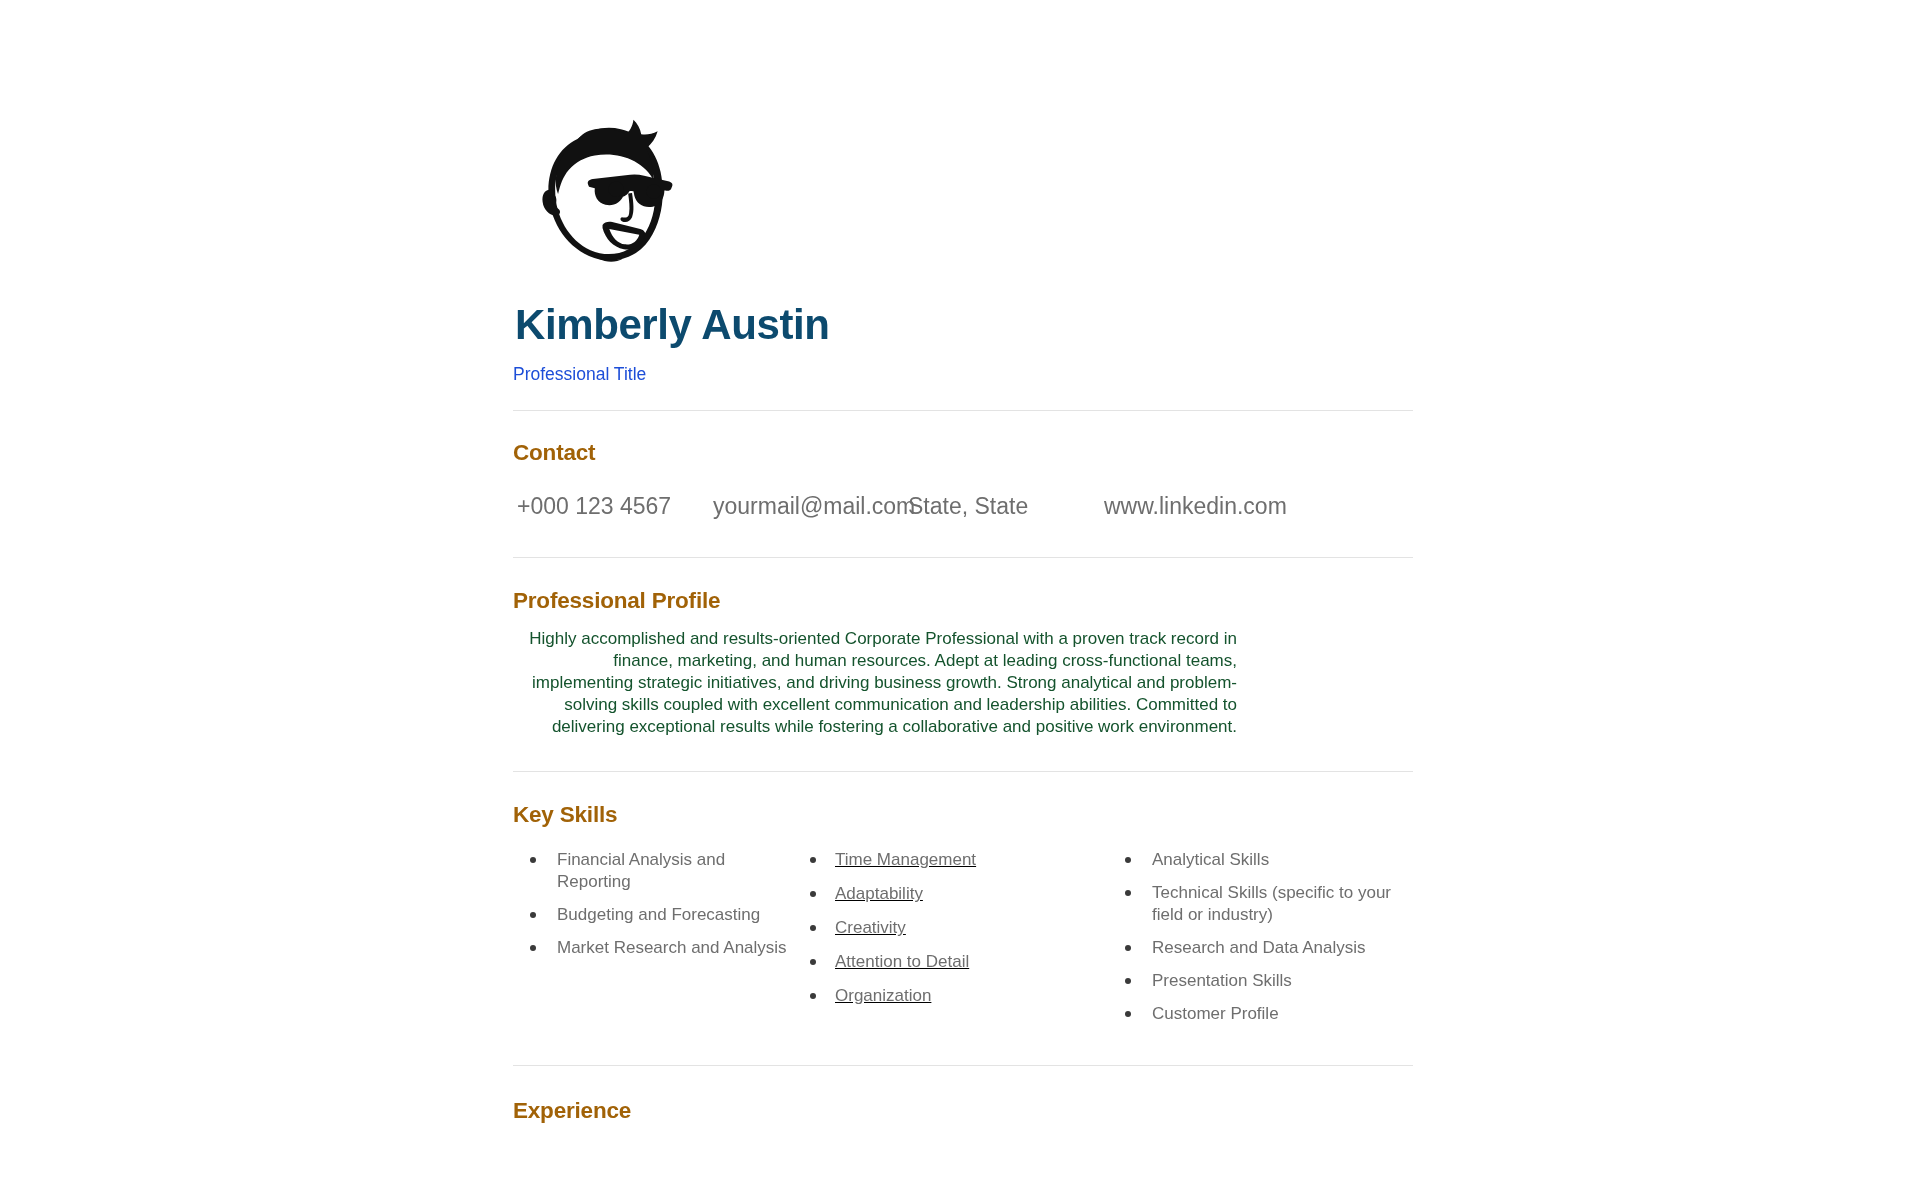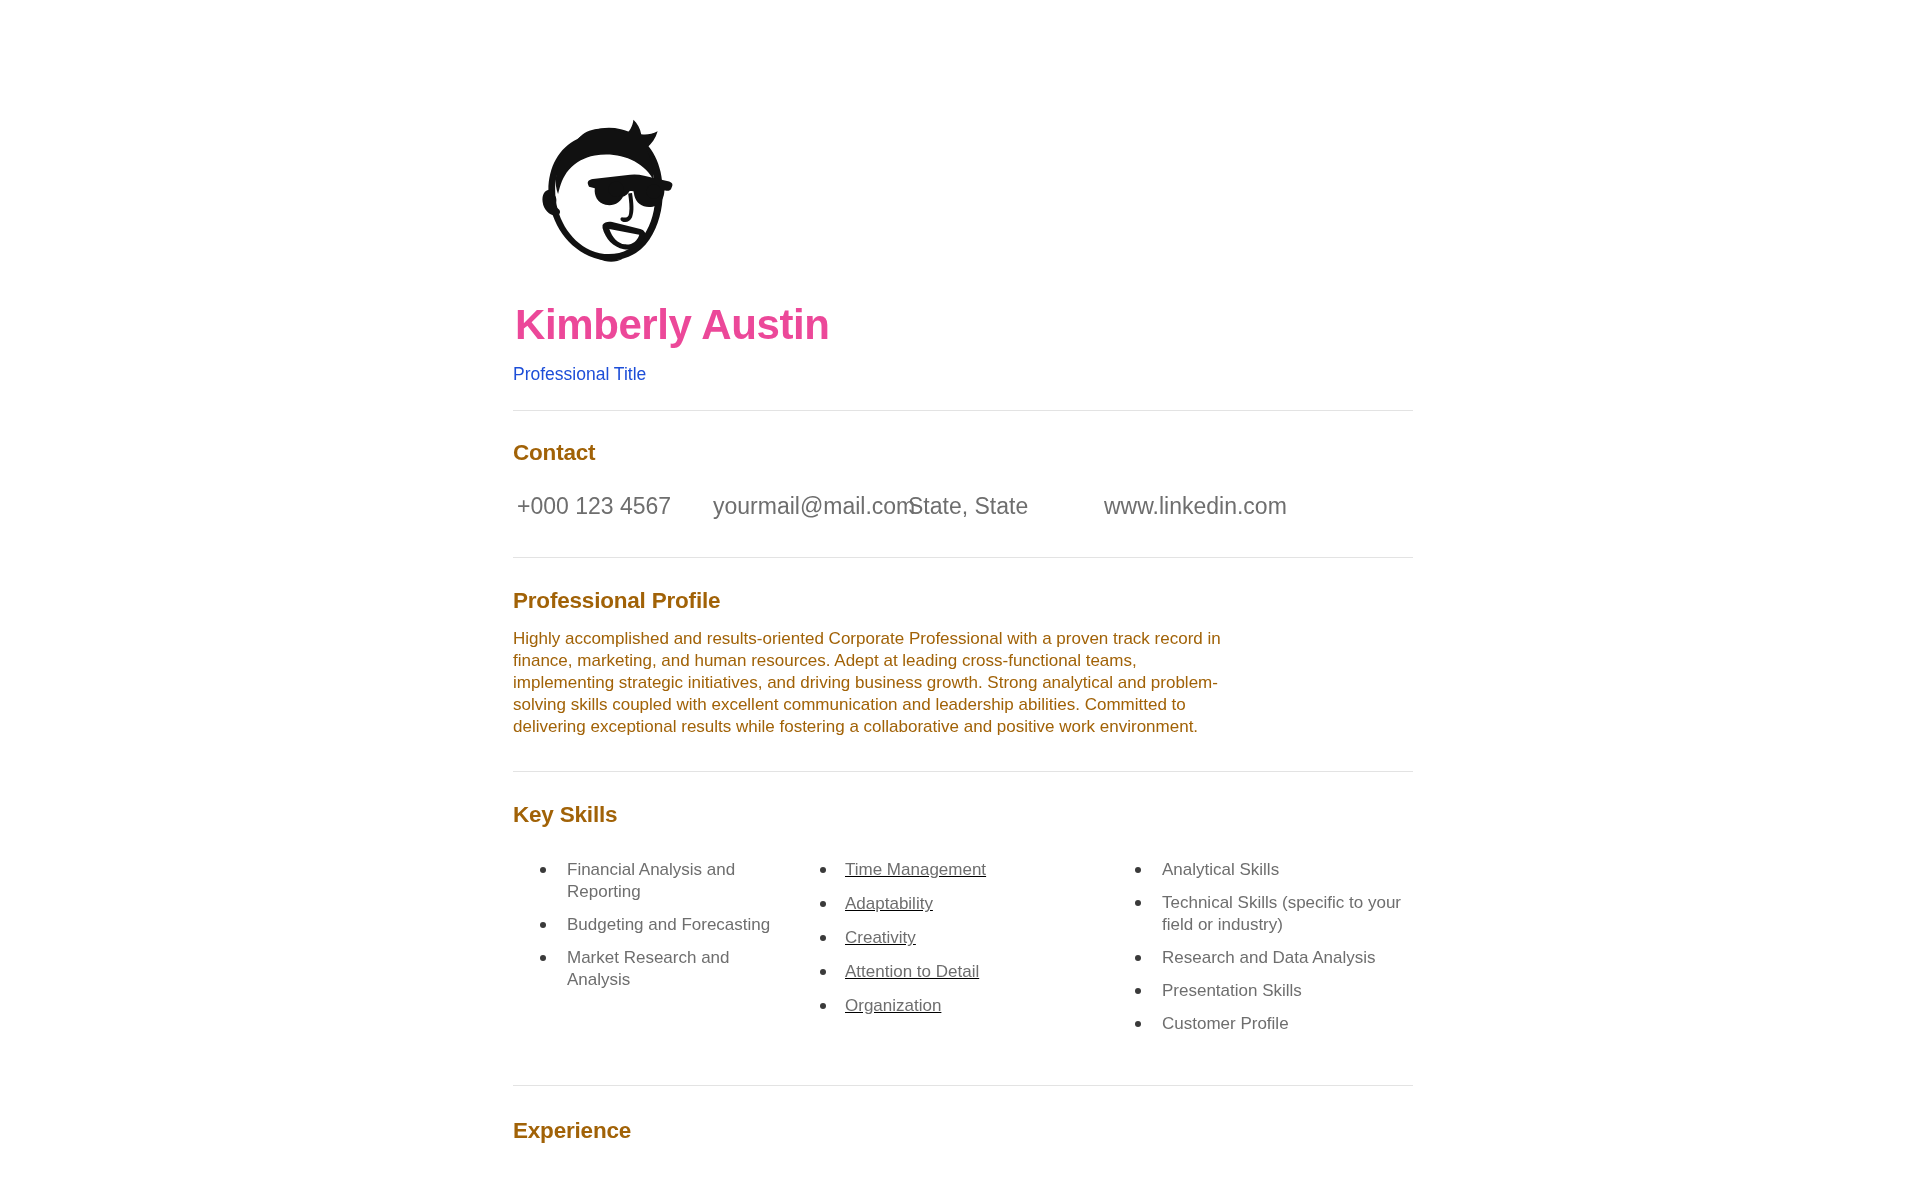--- a/index.html
+++ b/index.html
@@ -43,21 +43,21 @@
 
   
   .name {
     margin: 0;
     padding-top: 31px;
     padding-left: 2px;
     font-size: 42px;
     line-height: 1.16;
     font-weight: bold;
     letter-spacing: -0.4px;
-    color: #ec4899;
+    color: #0c4a6e;
   }
   .job-title {
     margin: 0;
     padding-top: 13px;
     font-size: 17.5px;
     line-height: 1.3;
     color: #1d4ed8;
   }
 
   
@@ -103,37 +103,38 @@
   .contact-item.c2 { width: 196px; }
   .contact-item.c3 { width: 200px; text-align: left; }
 
   
   .profile-text {
     margin: 0;
     padding-top: 14px;
     width: 724px;
     font-size: 17px;
     line-height: 1.295;
-    color: #a16207;
+    color: #14532d;
+    text-align: right;
   }
 
   
   .skills-cols {
     display: flex;
     padding-top: 19px;
   }
   .skills-col {
     box-sizing: border-box;
   }
   .skills-col.k0 { width: 292px; padding-left: 12px; }
   .skills-col.k1 { width: 315px; padding-left: 0px; text-decoration: underline; }
   .skills-col.k2 { width: 294px; padding-left: 0px; }
 
   .skills-list {
-    margin: 12px;
+    margin: 2px;
     padding: 0;
     list-style: none;
   }
   .skill-item {
     position: relative;
     padding-left: 29px;
     margin-bottom: 11px;
     font-size: 17px;
     line-height: 1.29;
     color: #6e6e6e;

